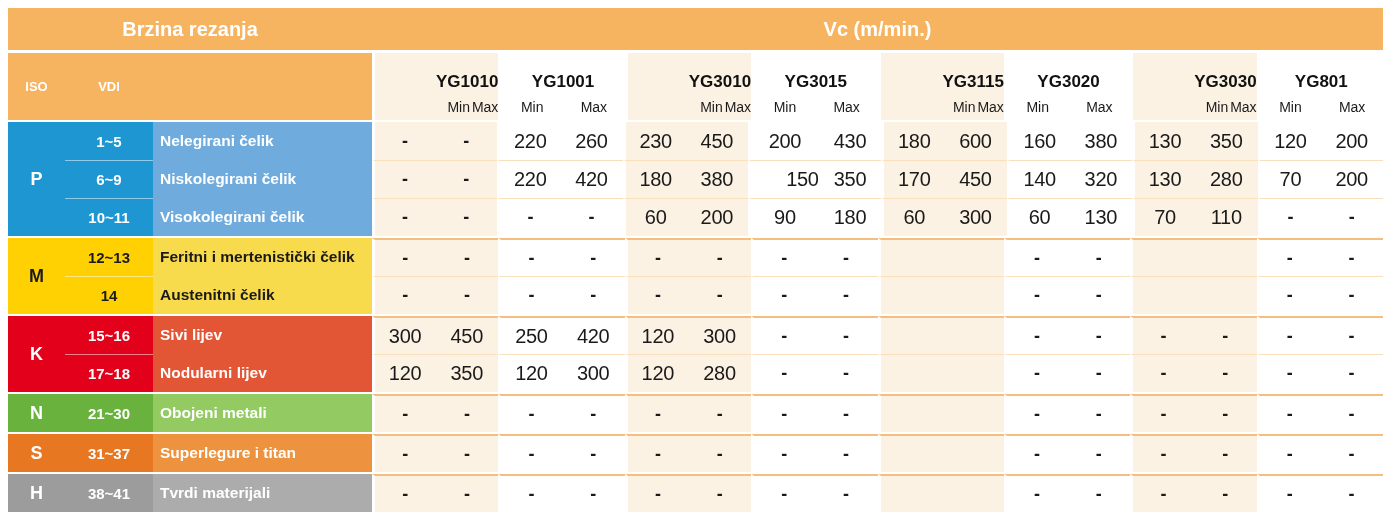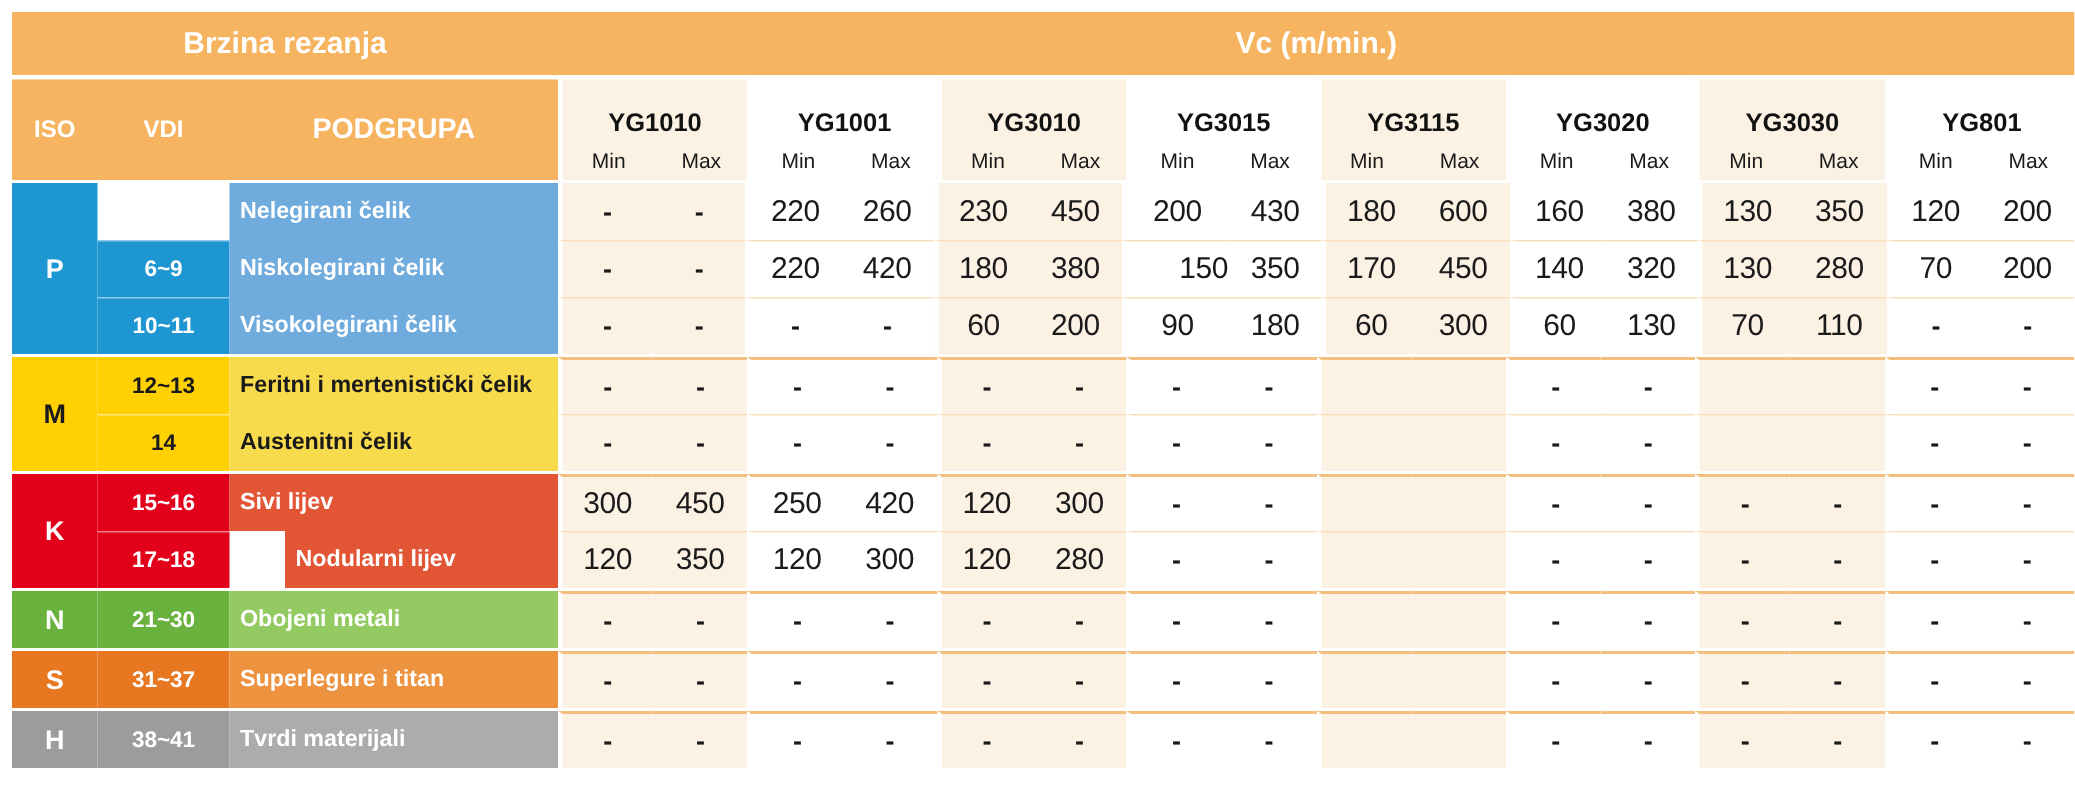--- a/index.html
+++ b/index.html
@@ -12,24 +12,24 @@
   
   .band{display:flex;height:42px;background:var(--orange);margin-bottom:3px;}
   .band-left{width:364px;display:flex;align-items:center;justify-content:center;
     color:#fff;font-weight:bold;font-size:20px;}
   .band-right{flex:1;display:flex;align-items:center;justify-content:center;
     color:#fff;font-weight:bold;font-size:20px;}
   
   .hdr-row{display:grid;grid-template-columns:364px repeat(8,1fr);height:67px;margin-bottom:2px;}
   .hdr-left{background:var(--orange);display:grid;grid-template-columns:57px 88px 219px;
     align-items:center;color:#fff;font-weight:bold;}
-  .hdr-left .hl{text-align:center;font-size:16px;}
+  .hdr-left .hl{text-align:center;font-size:13px;}
   .hdr-left .hl.pod{font-size:19px;}
   .grade{border-left:3px solid #fff;display:flex;flex-direction:column;background:#fff;}
-  .grade.cream{background:var(--cream);}
+  .grade.cream{background:var(--cream);align-items:flex-end;}
   .gname{flex:1;display:flex;align-items:flex-end;justify-content:center;
     font-weight:bold;font-size:17px;color:#111;padding-bottom:2px;}
   .mm{height:26px;display:grid;grid-template-columns:1fr 1fr;
     font-size:14px;color:#1a1a1a;}
   .mm span{display:flex;align-items:center;justify-content:center;}
   
   .section{display:grid;grid-template-columns:57px 88px 219px repeat(16,1fr);
     grid-auto-rows:38px;box-sizing:border-box;}
   .section + .section{margin-top:2px;}
   .cell{box-sizing:border-box;}
@@ -55,21 +55,20 @@
 
   <div class="band">
     <div class="band-left">Brzina rezanja</div>
     <div class="band-right">Vc (m/min.)</div>
   </div>
 
   <div class="hdr-row">
     <div class="hdr-left">
       <div class="hl">ISO</div>
       <div class="hl">VDI</div>
-      <div class="hl pod">PODGRUPA</div>
     </div>
 
     <div class="grade cream">
       <div class="gname">YG1010</div>
       <div class="mm">
           <span>Min</span>
           <span>Max</span>
         </div>
     </div>
     <div class="grade">
@@ -119,20 +118,21 @@
       <div class="mm">
           <span>Min</span>
           <span>Max</span>
         </div>
     </div>
   </div>
 
   <div id="sections">
       <div class="section" style="--dark: #1E96D2; --light: #6FABDC; --txt: #FFFFFF;">
         <div class="cell iso-cell" style="grid-row: 1 / span 3;">P</div>
+        <div class="cell vdi-cell" style="grid-row: 1;">1~5</div>
         <div class="cell pod-cell" style="grid-row: 1;">Nelegirani čelik</div>
         <div class="cell val-cell cream gl dash" style="grid-area: 1 / 4;">-</div>
         <div class="cell val-cell cream dash" style="grid-area: 1 / 5;">-</div>
         <div class="cell val-cell gl" style="grid-area: 1 / 6;">220</div>
         <div class="cell val-cell" style="grid-area: 1 / 7;">260</div>
         <div class="cell val-cell cream gl" style="grid-area: 1 / 8;">230</div>
         <div class="cell val-cell cream" style="grid-area: 1 / 9;">450</div>
         <div class="cell val-cell gl" style="grid-area: 1 / 10;">200</div>
         <div class="cell val-cell" style="grid-area: 1 / 11;">430</div>
         <div class="cell val-cell cream gl" style="grid-area: 1 / 12;">180</div>
@@ -233,21 +233,21 @@
         <div class="cell val-cell sectop dash" style="grid-area: 1 / 11;">-</div>
         <div class="cell val-cell cream gl sectop" style="grid-area: 1 / 12;"></div>
         <div class="cell val-cell cream sectop" style="grid-area: 1 / 13;"></div>
         <div class="cell val-cell gl sectop dash" style="grid-area: 1 / 14;">-</div>
         <div class="cell val-cell sectop dash" style="grid-area: 1 / 15;">-</div>
         <div class="cell val-cell cream gl sectop dash" style="grid-area: 1 / 16;">-</div>
         <div class="cell val-cell cream sectop dash" style="grid-area: 1 / 17;">-</div>
         <div class="cell val-cell gl sectop dash" style="grid-area: 1 / 18;">-</div>
         <div class="cell val-cell sectop dash" style="grid-area: 1 / 19;">-</div>
         <div class="cell vdi-cell rowsep" style="grid-row: 2;">17~18</div>
-        <div class="cell pod-cell" style="grid-row: 2; margin-left: 37px;">Nodularni lijev</div>
+        <div class="cell pod-cell" style="grid-row: 2;">Nodularni lijev</div>
         <div class="cell val-cell cream gl vrow" style="grid-area: 2 / 4;">120</div>
         <div class="cell val-cell cream vrow" style="grid-area: 2 / 5;">350</div>
         <div class="cell val-cell gl vrow" style="grid-area: 2 / 6;">120</div>
         <div class="cell val-cell vrow" style="grid-area: 2 / 7;">300</div>
         <div class="cell val-cell cream gl vrow" style="grid-area: 2 / 8;">120</div>
         <div class="cell val-cell cream vrow" style="grid-area: 2 / 9;">280</div>
         <div class="cell val-cell gl vrow dash" style="grid-area: 2 / 10;">-</div>
         <div class="cell val-cell vrow dash" style="grid-area: 2 / 11;">-</div>
         <div class="cell val-cell cream gl vrow" style="grid-area: 2 / 12;"></div>
         <div class="cell val-cell cream vrow" style="grid-area: 2 / 13;"></div>

